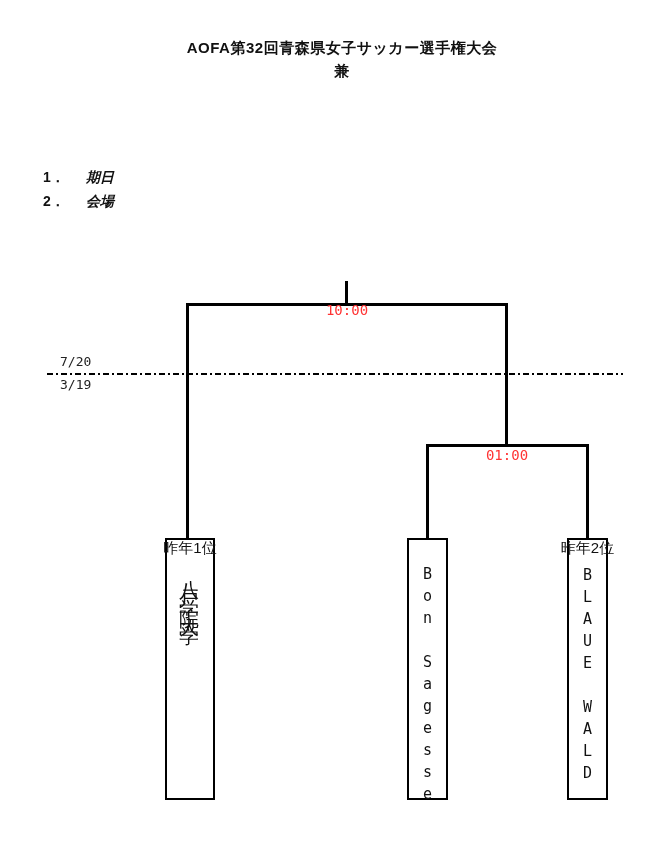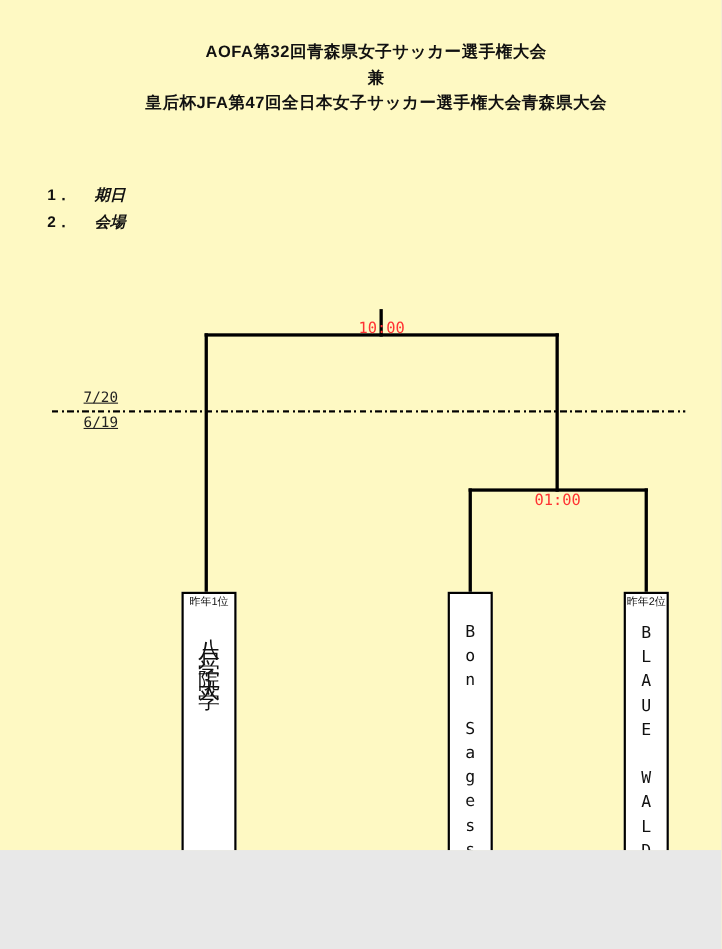--- a/index.html
+++ b/index.html
@@ -1,21 +1,21 @@
 <!DOCTYPE html>
 <html><head>
 <meta charset="utf-8">
 <style>
   html, body { margin: 0; padding: 0; background: #e8e8e8; }
   * { box-sizing: border-box; }
   .page {
     position: relative;
     width: 656px;
-    height: 773px;
-    background: #fef9c3;
+    height: 863px;
+    background: #ffffff;
     font-family: "Liberation Sans", sans-serif;
     color: #111111;
     overflow: hidden;
     margin: 0 auto;
   }
 
   
   .titles {
     position: absolute;
     top: 36px;
@@ -55,59 +55,58 @@
   
   .divider {
     position: absolute;
     left: 47px; top: 373px;
     width: 576px; height: 2px;
     background: repeating-linear-gradient(90deg,
       #000 0 6px, transparent 6px 9px, #000 9px 11px, transparent 11px 14px);
   }
   .date-label {
     position: absolute;
-    left: 76px;
+    left: 60px;
     width: 40px;
     font-family: "DejaVu Sans Mono", monospace;
     font-size: 13px;
     color: #222;
-    text-decoration: underline;
   }
   .date-above { top: 354px; }
   .date-below { top: 377px; }
 
   
   .match-time {
     position: absolute;
     width: 70px;
     text-align: center;
     font-family: "DejaVu Sans Mono", monospace;
     font-size: 14px;
     color: #ff3333;
   }
-  .time-final { left: 312px; top: 291px; text-align: center; }
+  .time-final { left: 312px; top: 302px; text-align: center; }
   .time-semi  { left: 472px; top: 447px; }
 
   
   .team-box {
     position: absolute;
     top: 538px;
     height: 262px;
     background: #ffffff;
     border: 2px solid #000000;
     display: flex;
     flex-direction: column;
     align-items: center;
     padding-top: 2px;
   }
   .box-1 { left: 165px; width: 50px; }
   .box-2 { left: 407px; width: 41px; }
   .box-3 { left: 567px; width: 41px; text-align: center; }
   .seed {
-    font-size: 10px;
+    font-size: 15px;
     line-height: 12px;
     white-space: nowrap;
     color: #111;
   }
   .vname {
     writing-mode: vertical-rl;
     text-orientation: upright;
     white-space: pre;
     color: #111;
   }
@@ -127,21 +126,20 @@
   .box-3 .vname-en { margin-top: 12px; }
 </style>
 </head>
 <body>
 
 <div class="page">
 
   <div class="titles">
     <div>AOFA第32回青森県女子サッカー選手権大会</div>
     <div>兼</div>
-    <div>皇后杯JFA第47回全日本女子サッカー選手権大会青森県大会</div>
   </div>
 
   <div class="info">
     <div class="info-row">
       <span class="info-num">1．</span>
       <span class="info-label">期日</span>
     </div>
     <div class="info-row">
       <span class="info-num">2．</span>
       <span class="info-label">会場</span>
@@ -151,21 +149,21 @@
   <div class="bline l-stub" style="background: rgb(0, 0, 0);"></div>
   <div class="bline l-top-h" style="background: rgb(0, 0, 0);"></div>
   <div class="bline l-left-v" style="background: rgb(0, 0, 0);"></div>
   <div class="bline l-right-v" style="background: rgb(0, 0, 0);"></div>
   <div class="bline l-semi-h" style="background: rgb(0, 0, 0);"></div>
   <div class="bline l-mid-v" style="background: rgb(0, 0, 0);"></div>
   <div class="bline l-right-v2" style="background: rgb(0, 0, 0);"></div>
 
   <div class="divider"></div>
   <div class="date-label date-above">7/20</div>
-  <div class="date-label date-below">6/19</div>
+  <div class="date-label date-below">3/19</div>
 
   <div class="match-time time-final" style="color: rgb(255, 51, 51);">10:00</div>
   <div class="match-time time-semi" style="color: rgb(255, 51, 51);">01:00</div>
 
   <div class="team-box box-1">
     <span class="seed">昨年1位</span>
     <div class="vname vname-jp">八戸学院大学</div>
   </div>
 
   <div class="team-box box-2">

